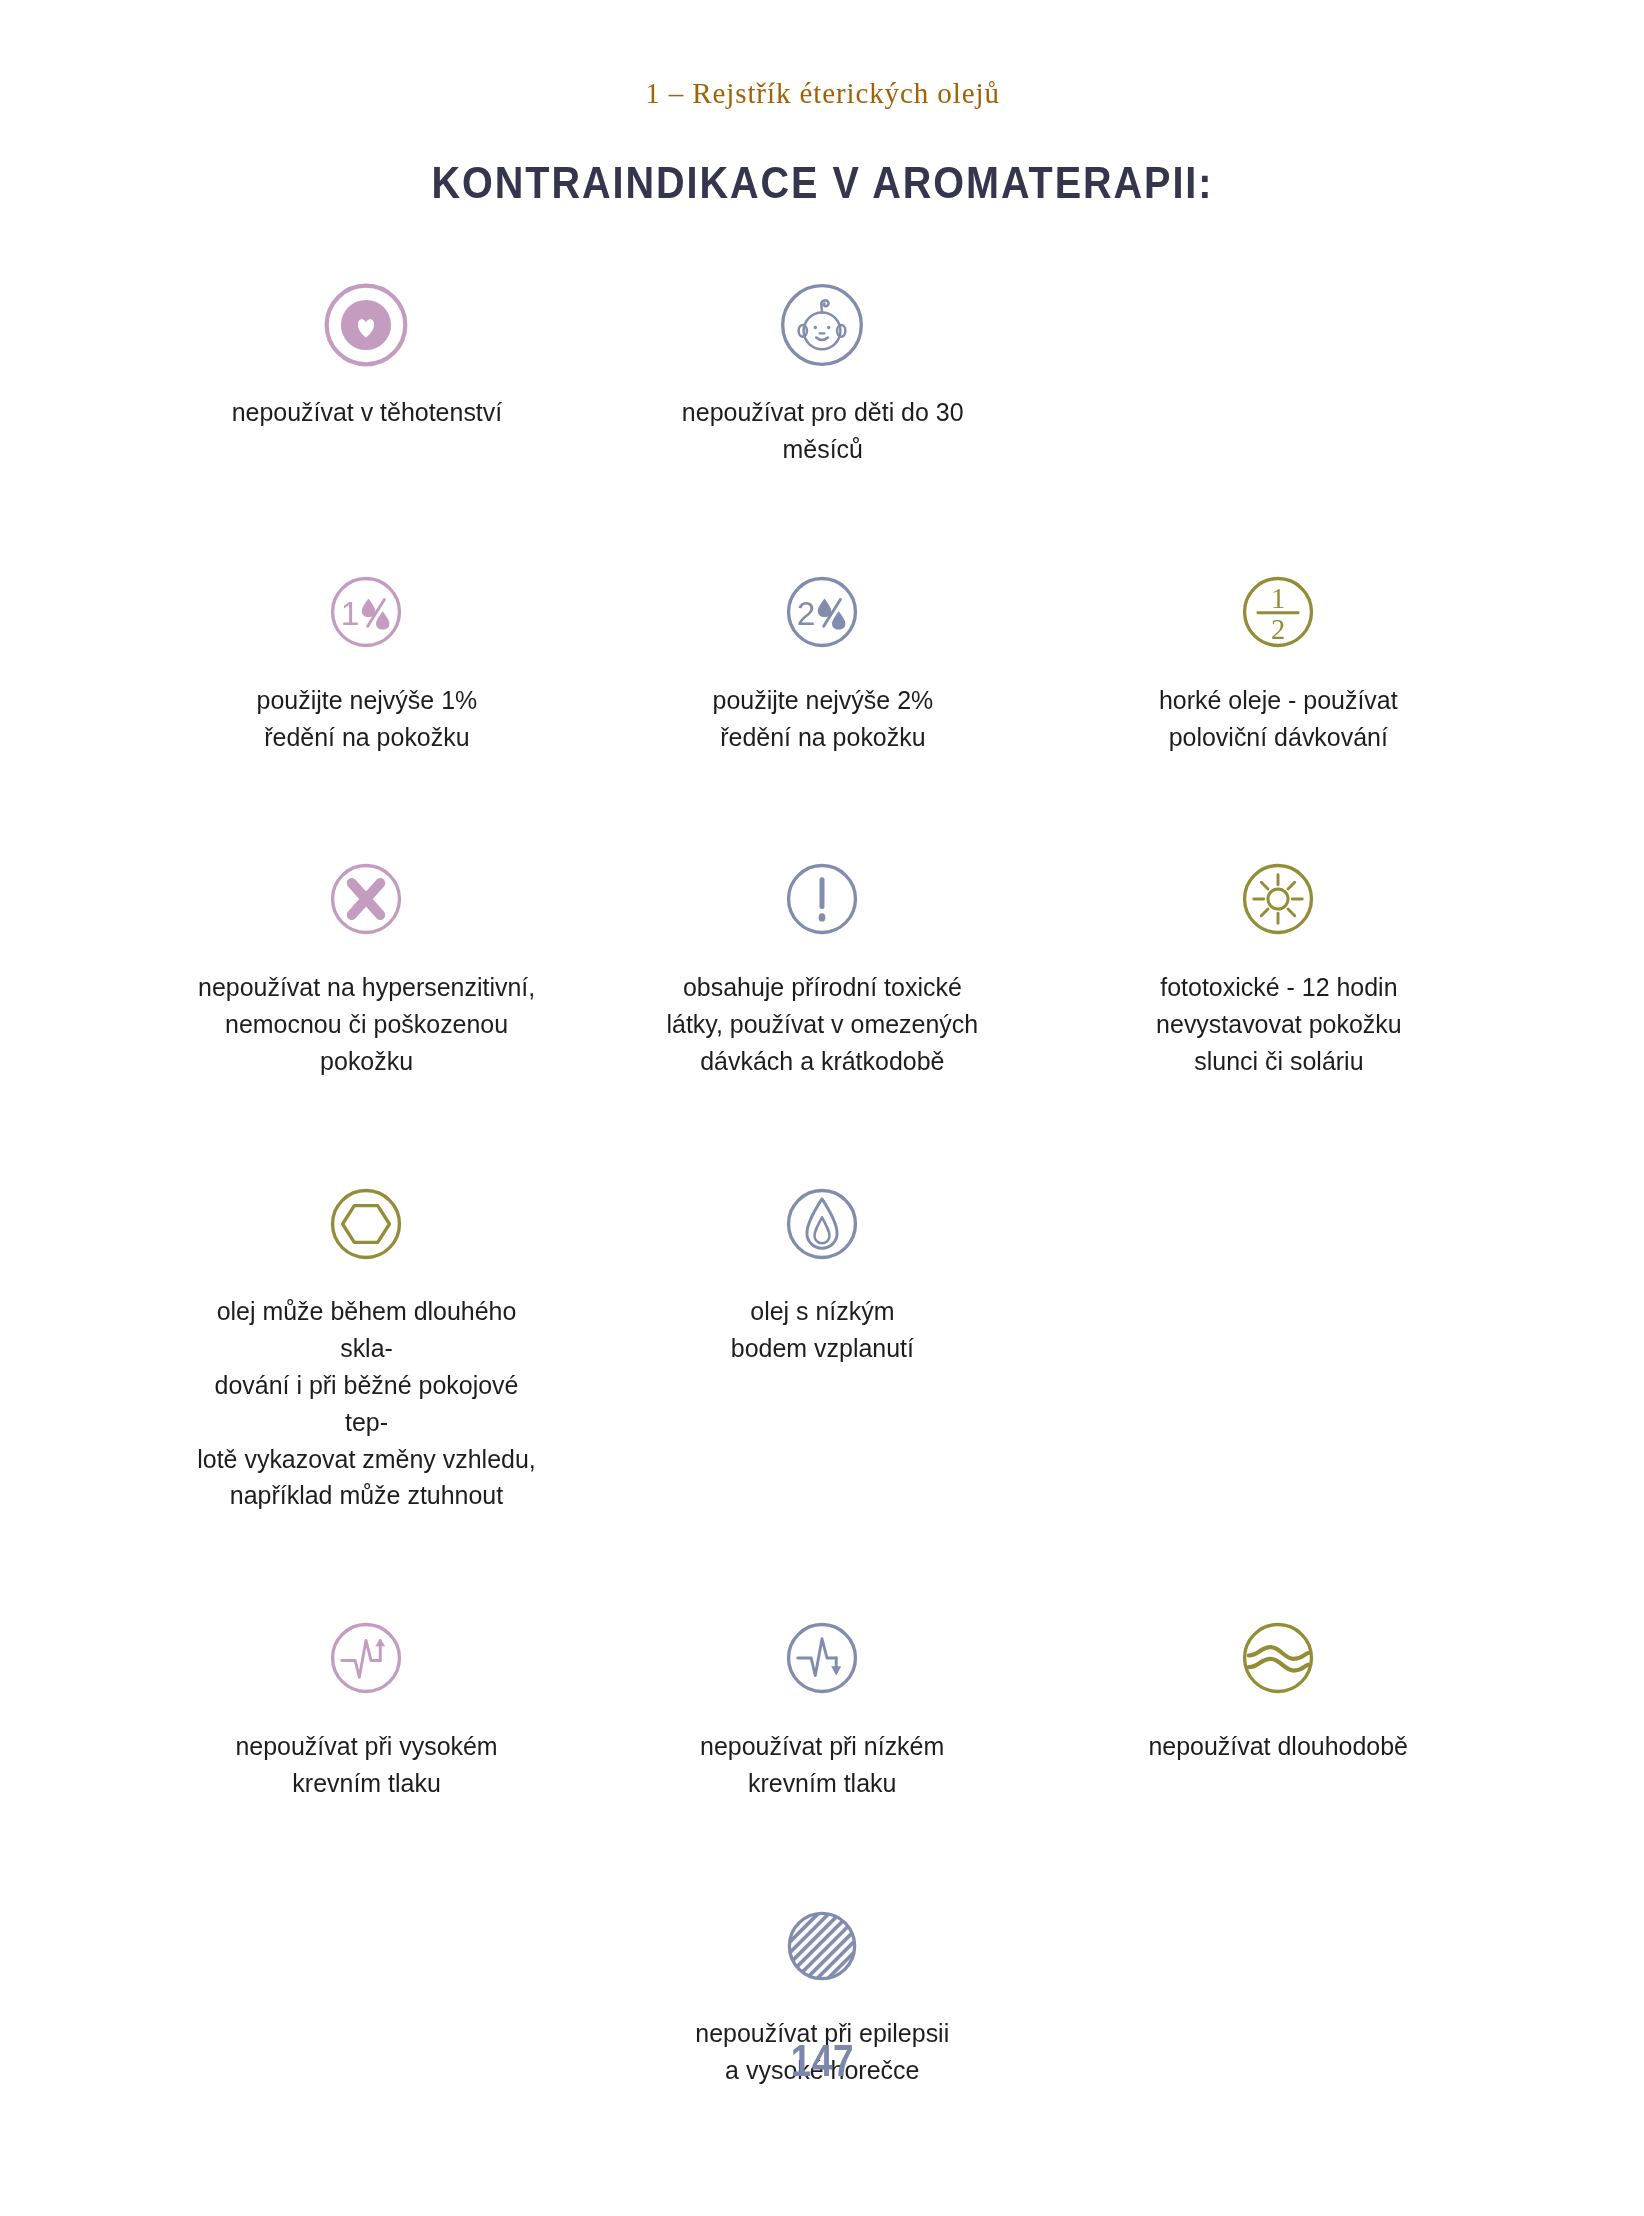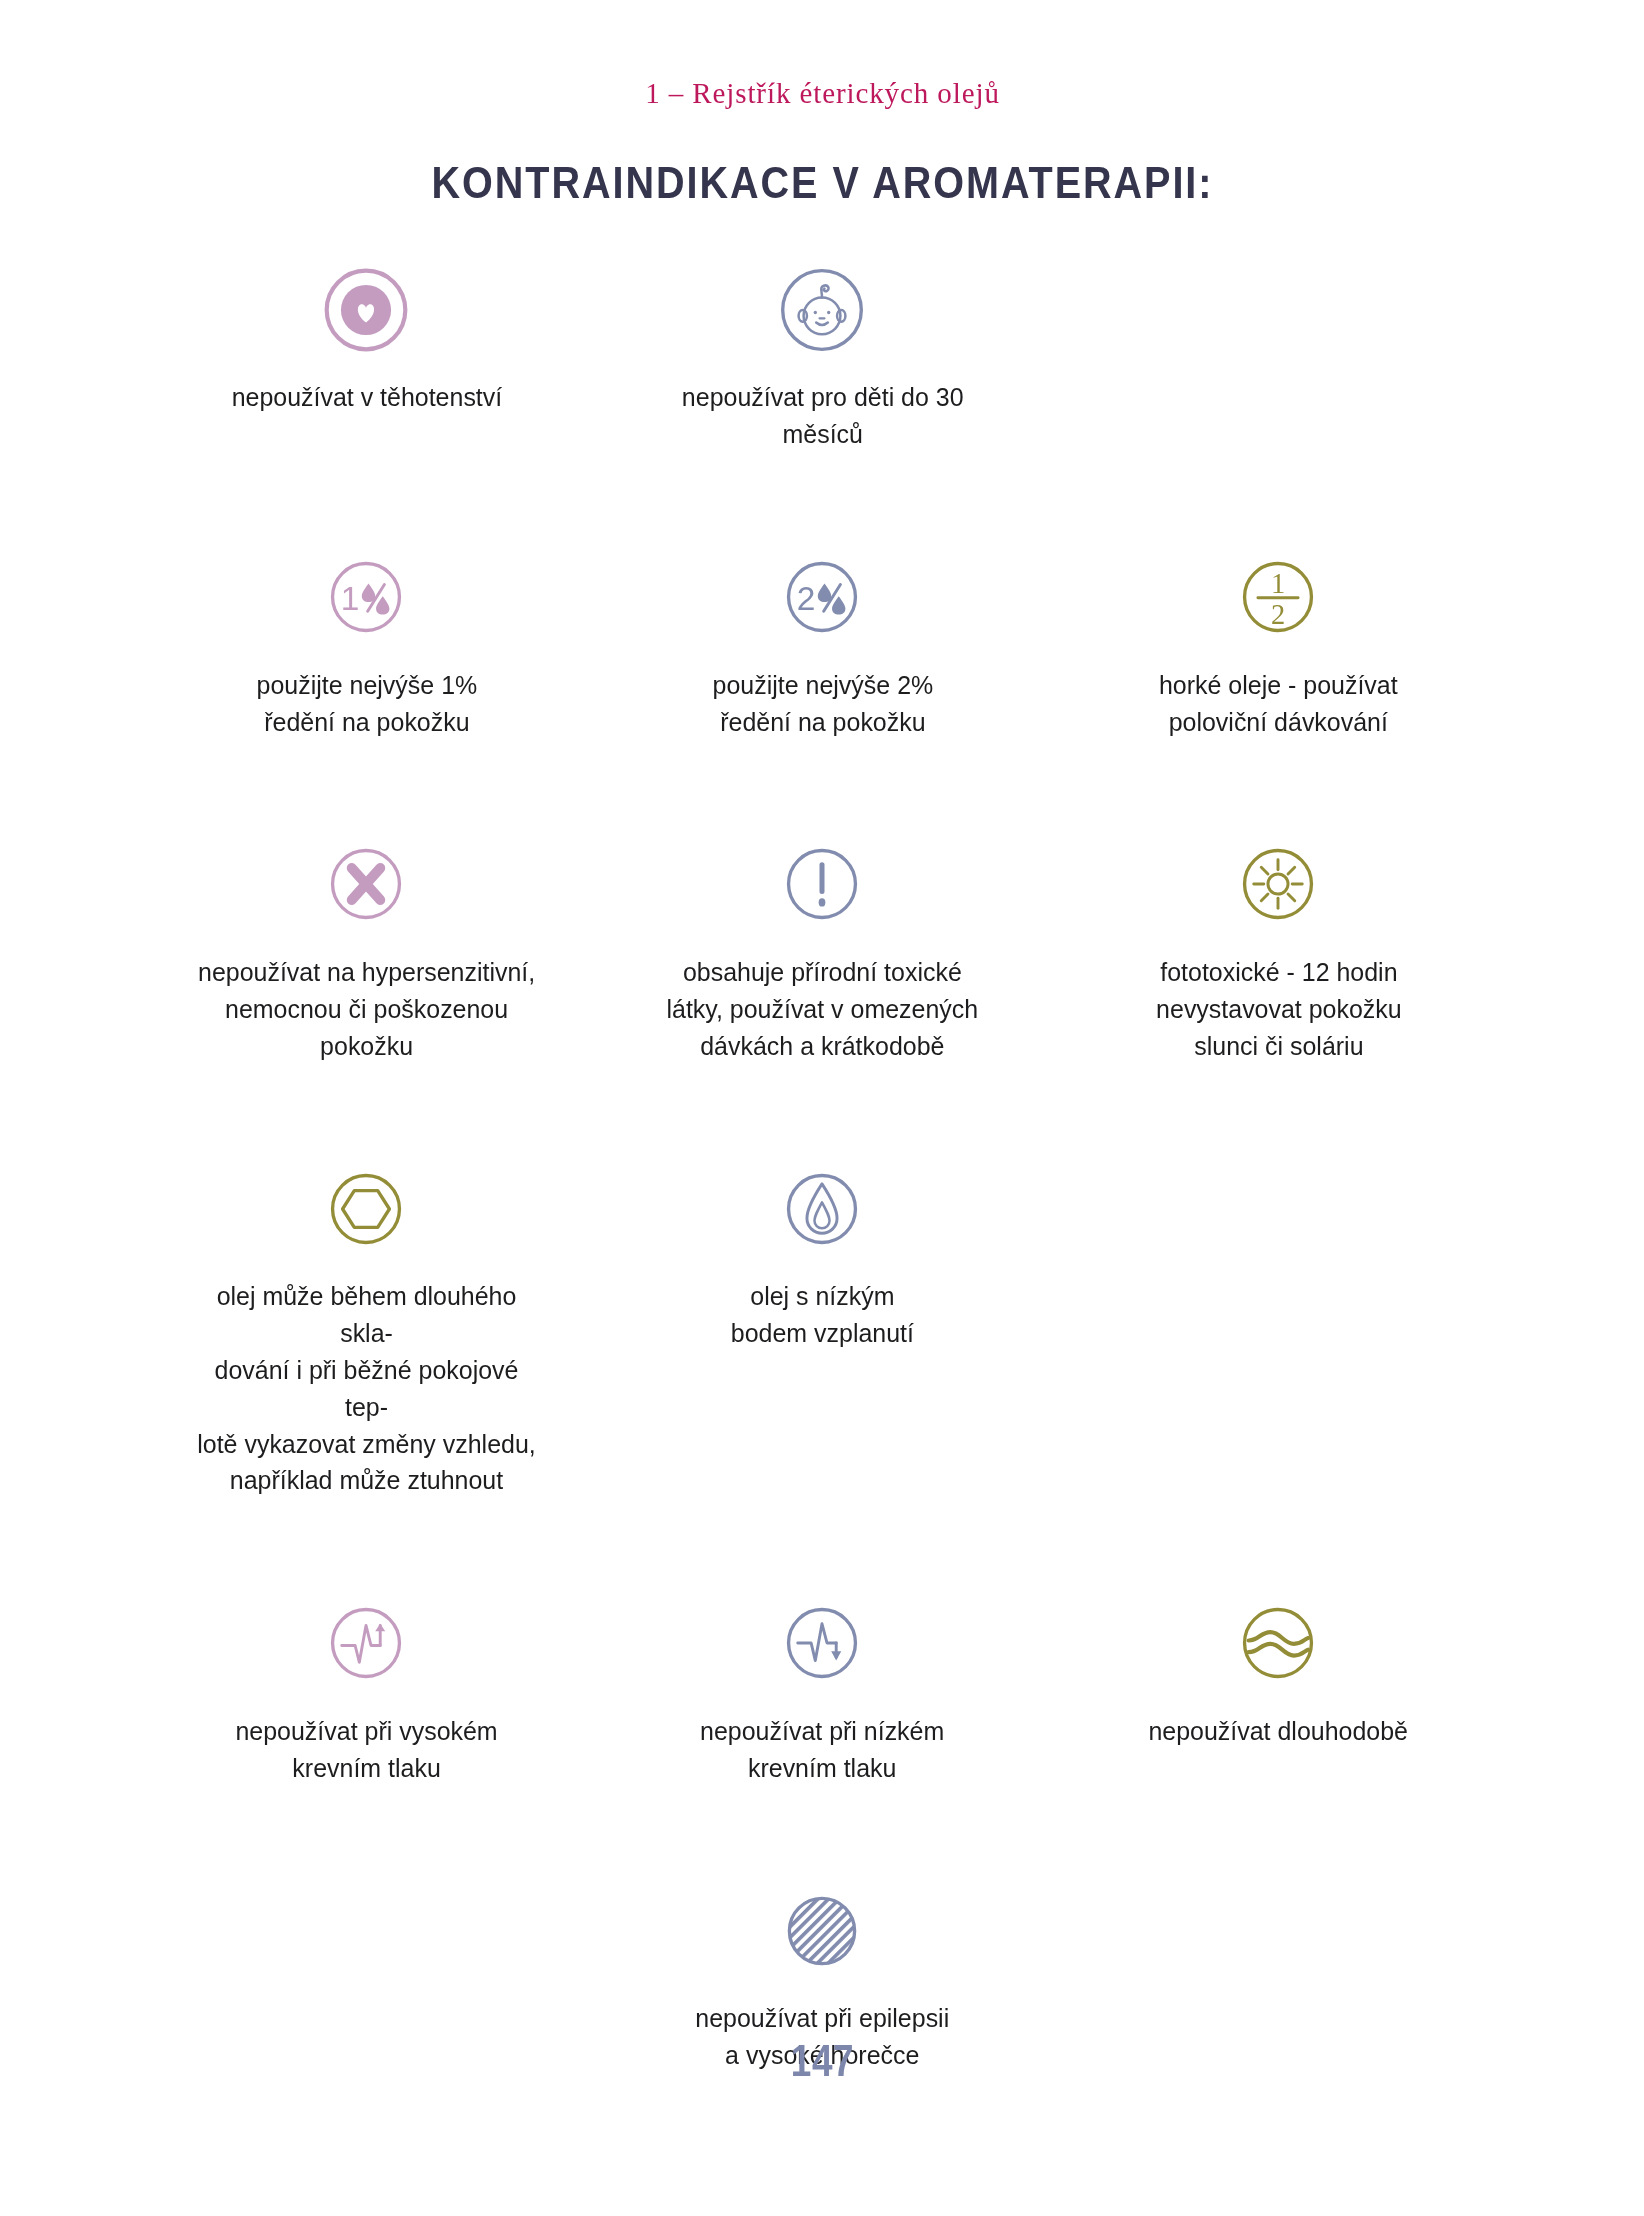--- a/index.html
+++ b/index.html
@@ -23,41 +23,41 @@
     position: relative;
     background: #fff;
   }
 
   
   .running-head {
     text-align: center;
     font-family: "Liberation Serif", serif;
     font-size: 29px;
     letter-spacing: 0.9px;
-    color: #be185d;
+    color: #a16207;
     padding-top: 79px;
     line-height: 1;
   }
 
   
   .page-title {
     text-align: center;
     font-family: "Liberation Sans Narrow", "Liberation Sans", sans-serif;
     font-weight: bold;
     font-size: 45px;
     letter-spacing: 2.2px;
     color: #35354d;
     margin-top: 52px;
     transform: scaleX(0.88);
     line-height: 1;
   }
 
   
   .grid {
-    margin: 2px auto;
+    margin: 17px auto;
     width: 1368px;
     padding-top: 52px;
     display: block;
   }
   .row {
     display: flex;
     width: 100%;
   }
   .cell {
     width: 33.3333%;

